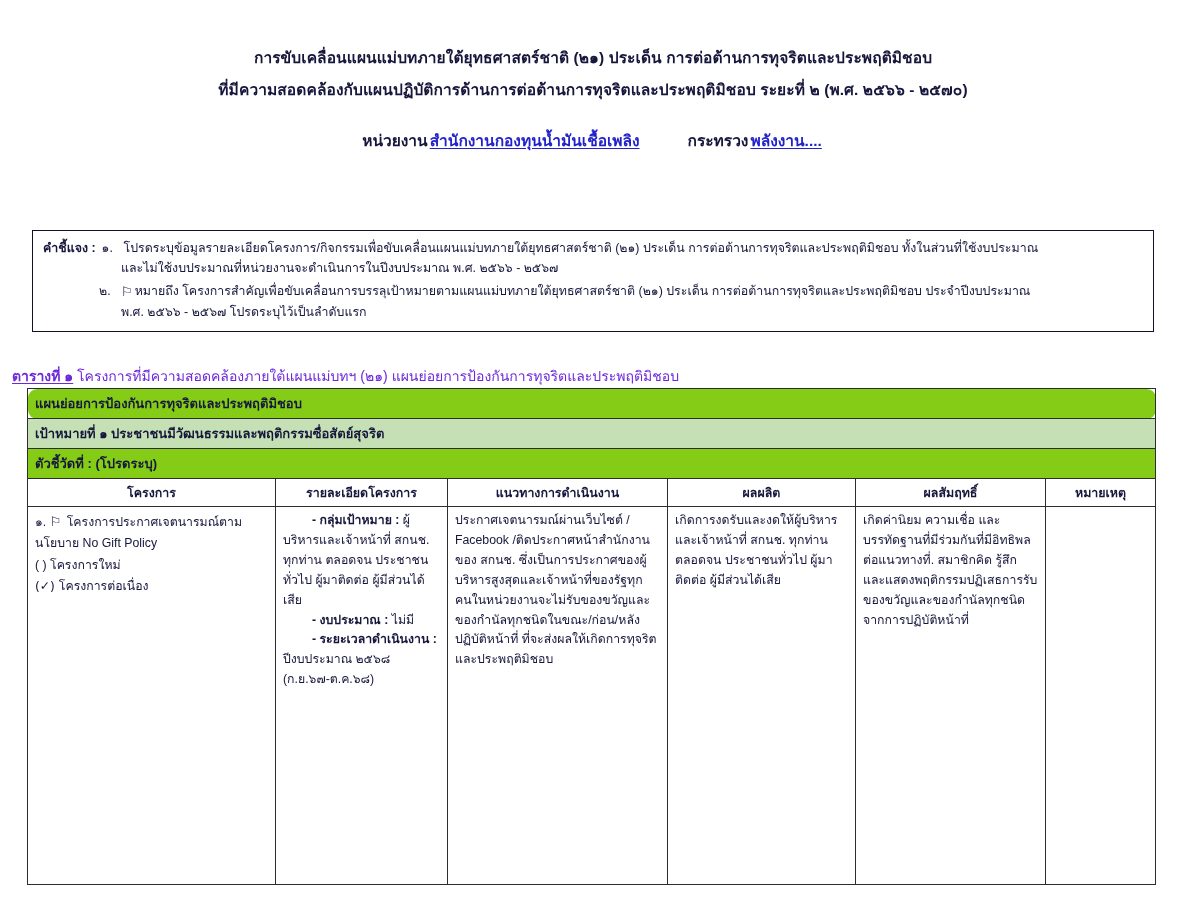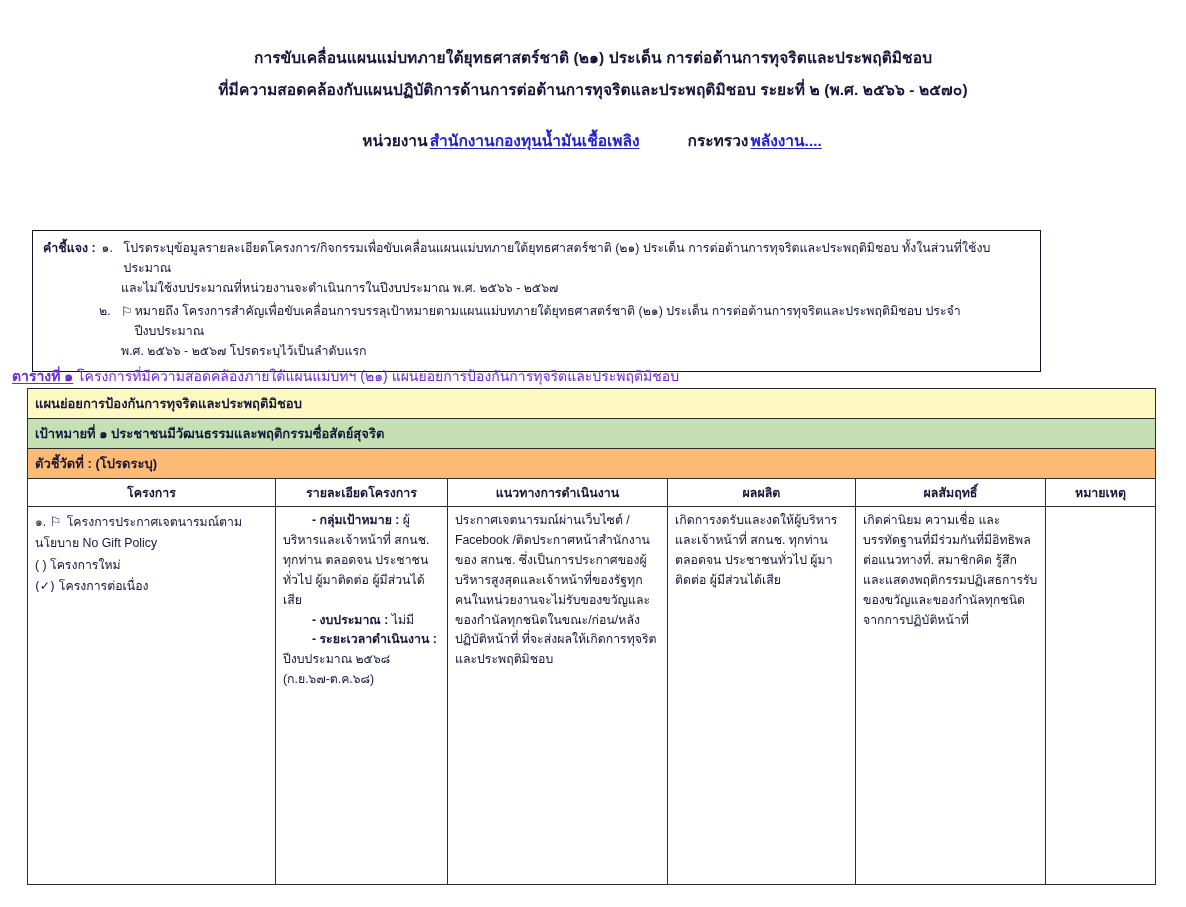--- a/index.html
+++ b/index.html
@@ -60,21 +60,21 @@
     text-underline-offset: 2px;
     padding: 0 2px;
   }
   .org-line .gap { display: inline-block; width: 46px; }
 
   
   .instr-box {
     position: absolute;
     left: 32px;
     top: 230px;
-    width: 1009px;
+    width: 1122px;
     border: 1.6px solid #111128;
     box-sizing: border-box;
     padding: 7px 10px 9px 10px;
   }
   .instr-row {
     display: flex;
     font-size: 12.4px;
     line-height: 1.62;
     color: #16163c;
   }
@@ -128,23 +128,23 @@
     vertical-align: top;
     padding: 4px 7px;
     box-sizing: border-box;
   }
   .band {
     font-weight: bold;
     font-size: 13px;
     padding: 5px 9px;
     height: 27px;
   }
-  .band-1 { background: #fef9c3; }
+  .band-1 { background: #84cc16; border-radius: 9px; }
   .band-2 { background: #c5e0b4; }
-  .band-3 { background: #fdba74; }
+  .band-3 { background: #84cc16; }
 
   .cell-body {
     line-height: 1.62;
     font-size: 12.3px;
   }
   .cell-body .b { font-weight: bold; margin-left: 29px; }
   .proj-cell { line-height: 1.72; }
   .chk { font-family: "DejaVu Sans", sans-serif; }
   .row-main td { height: 378px; }
 </style>

